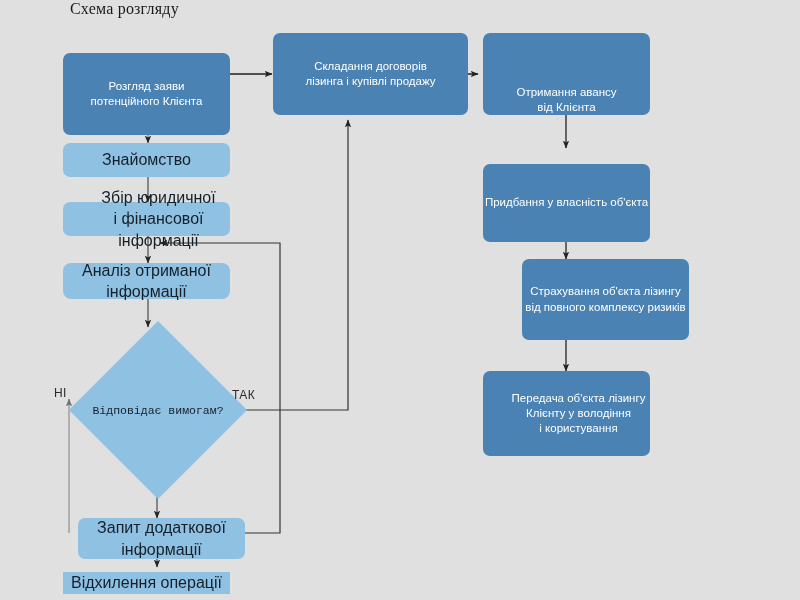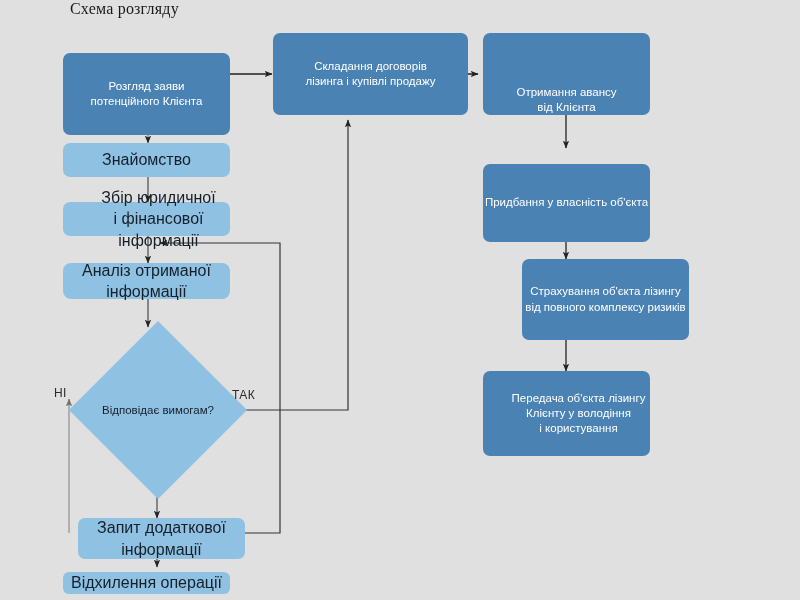--- a/index.html
+++ b/index.html
@@ -45,36 +45,37 @@
     background: #4a82b4;
     color: #ffffff;
     font-size: 11.5px;
   }
   .node.light {
     background: #8fc1e3;
     color: #16202b;
     font-size: 16px;
   }
   .node.light.thin {
-    border-radius: 6px;
+    border-radius: 0;
   }
   .diamond {
     position: absolute;
     background: #8fc1e3;
     transform: rotate(45deg);
   }
   .diamond-label {
     position: absolute;
     display: flex;
     align-items: center;
     justify-content: center;
     text-align: center;
     font-size: 11.5px;
     color: #16202b;
     white-space: nowrap;
+    font-family: Liberation Mono, monospace;
   }
   .branch-label {
     position: absolute;
     font-size: 12px;
     color: #2b2b2b;
     letter-spacing: 0.4px;
     white-space: nowrap;
   }
   svg.connectors {
     position: absolute;

